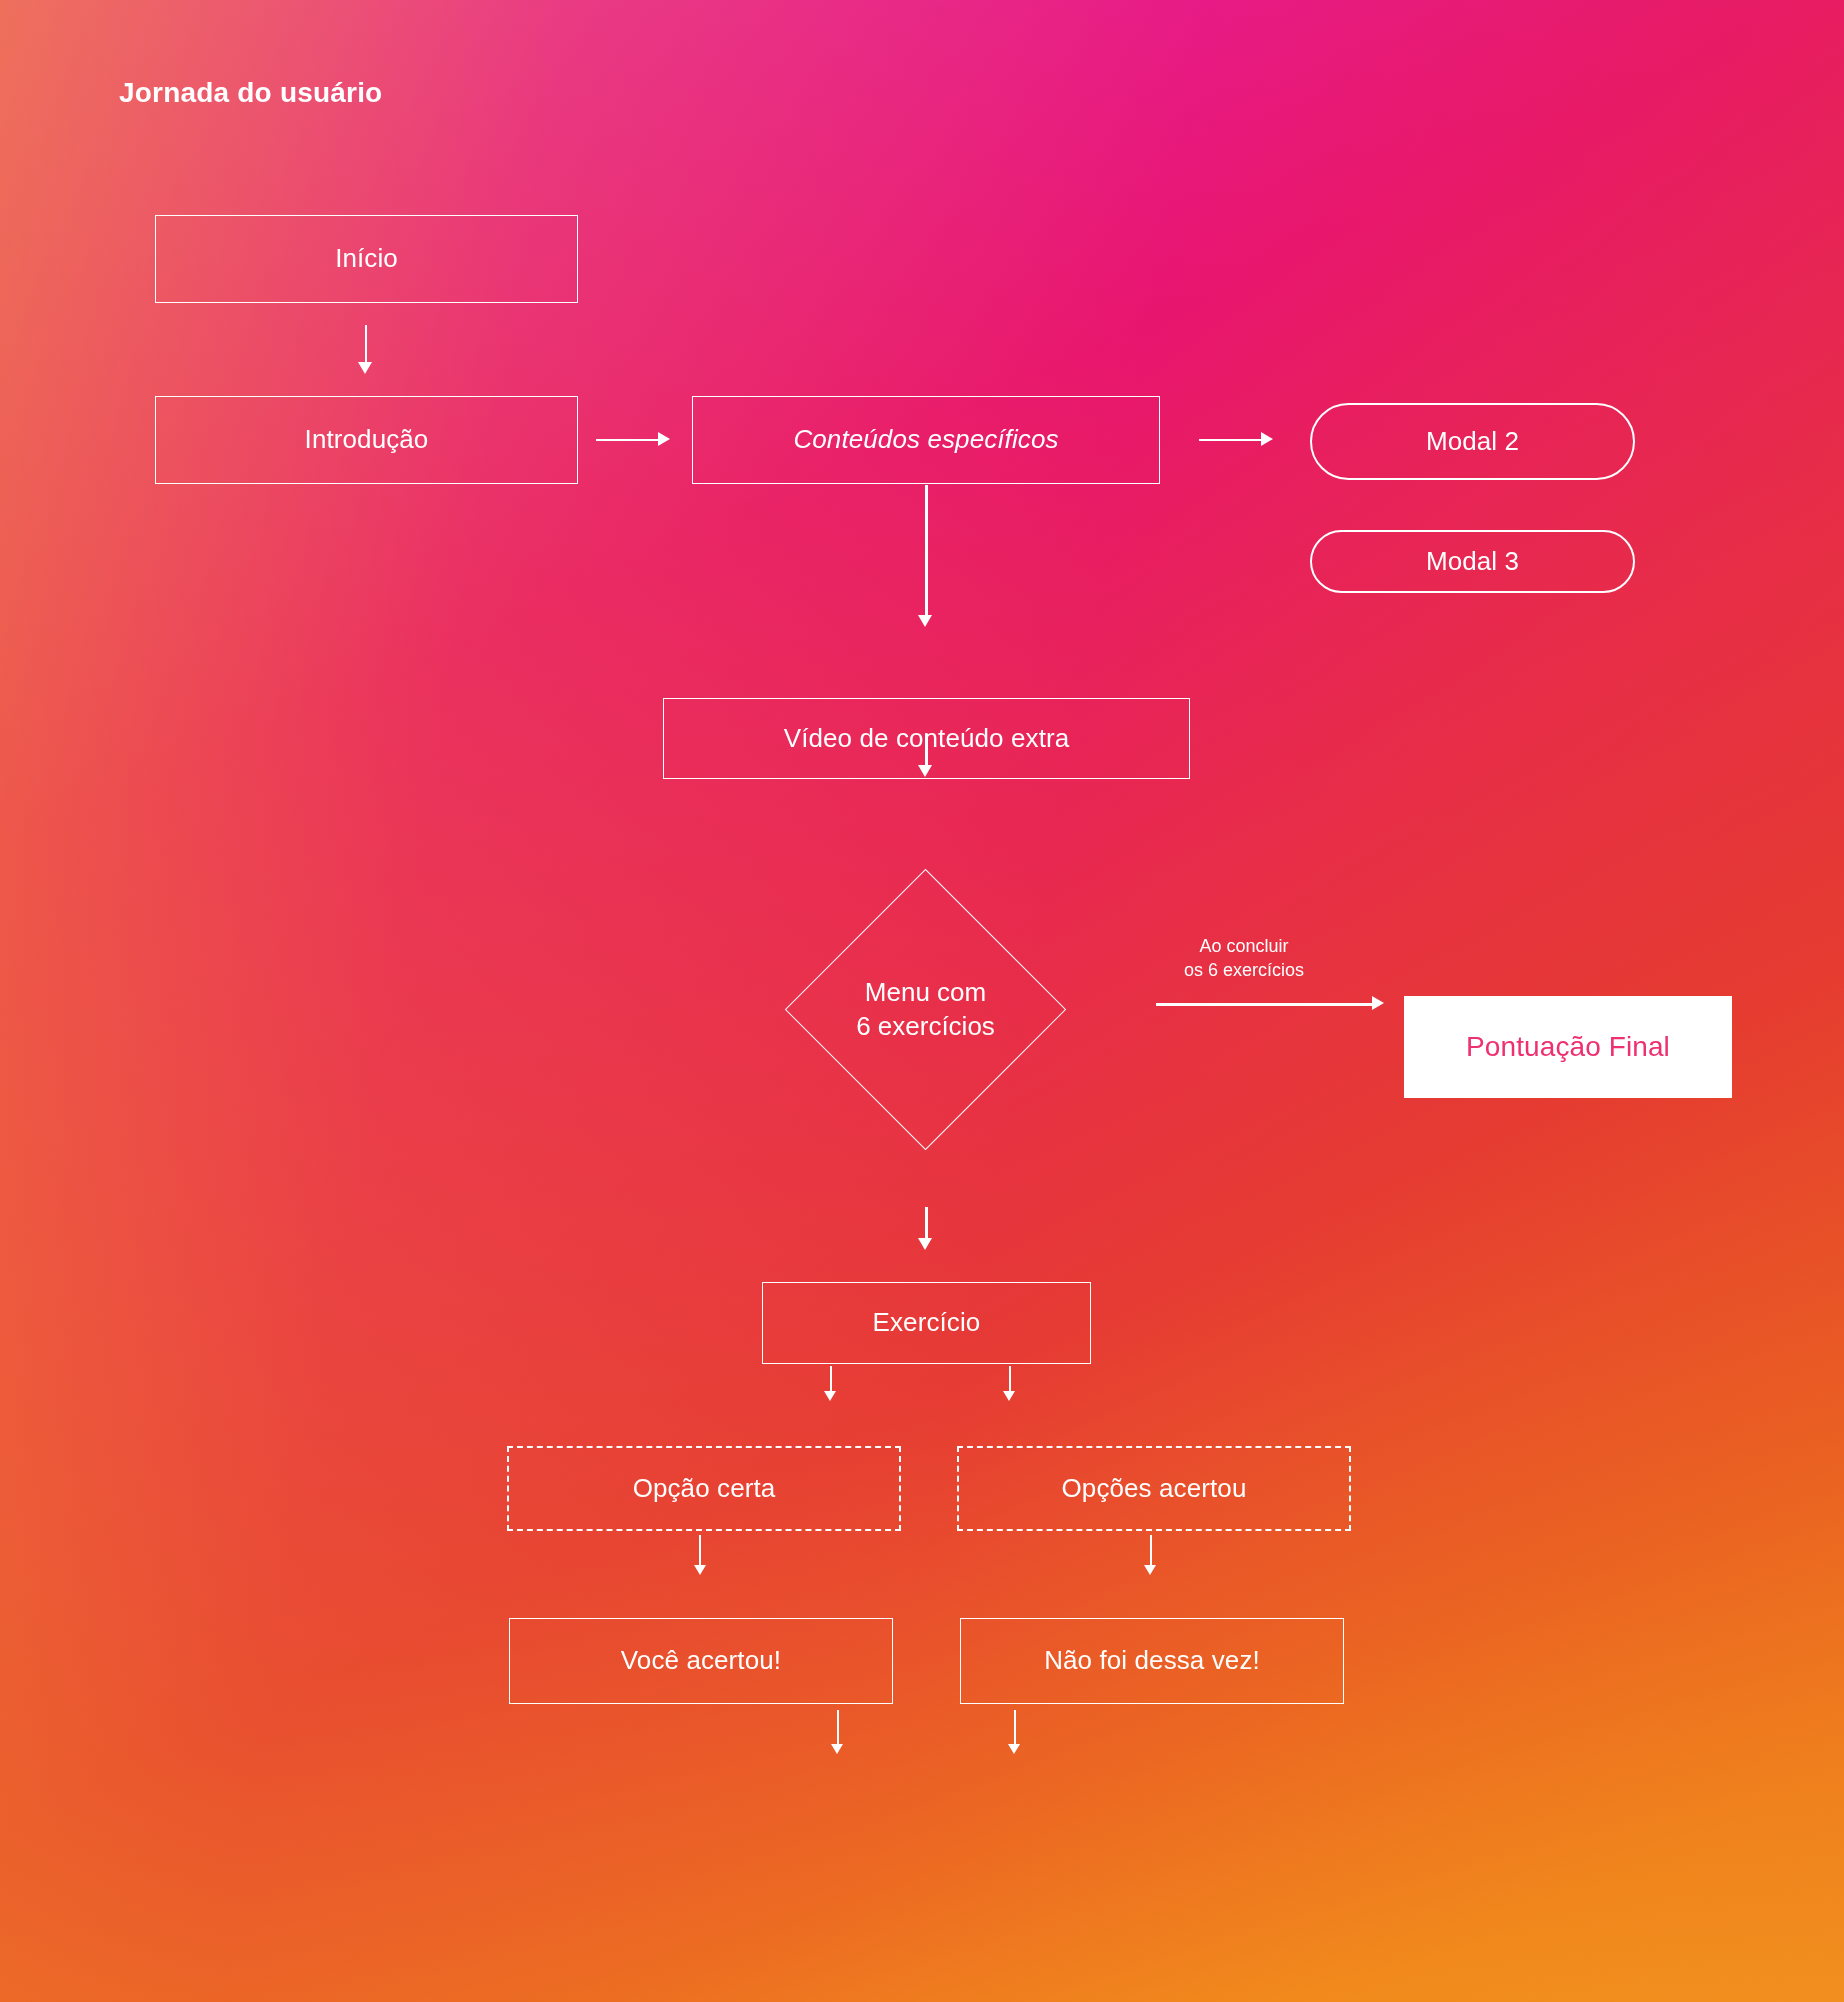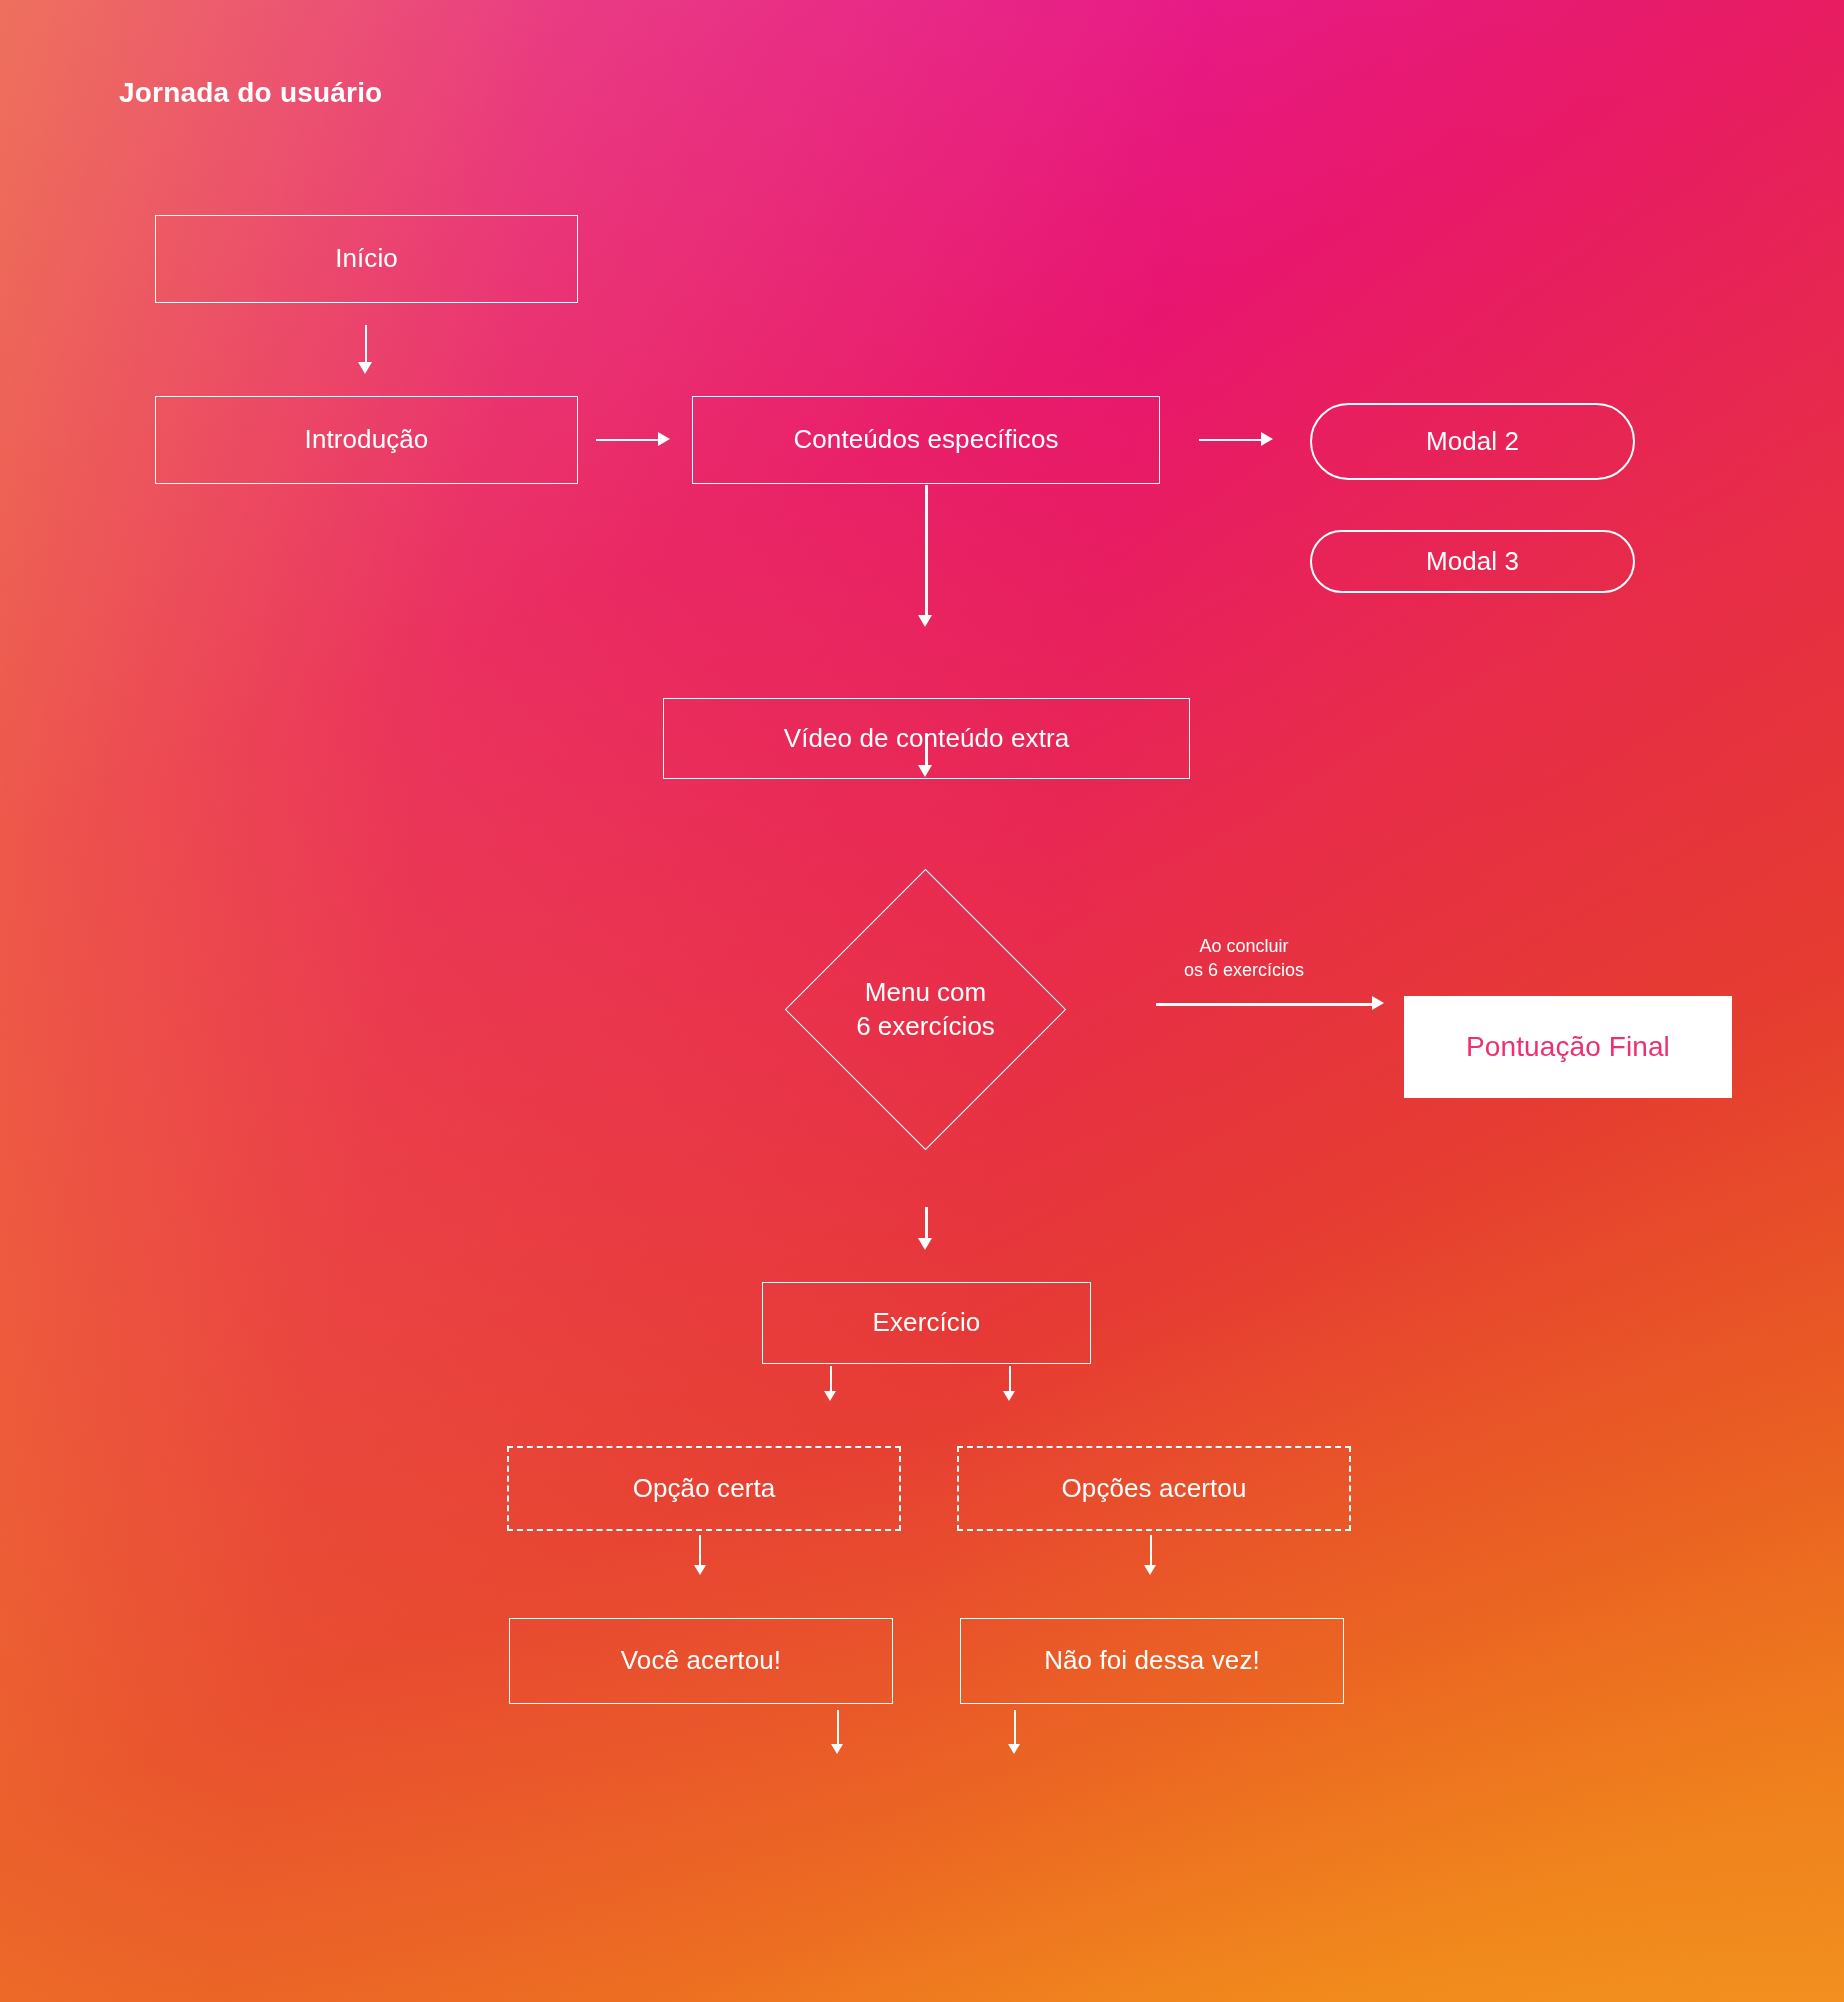--- a/index.html
+++ b/index.html
@@ -167,21 +167,21 @@
     <div class="node" style="left:155px; top:215px; width:423px; height:88px;">Início</div>
 
     <div class="vline" style="left:365px; top:325px; height:40px;"></div>
     <div class="arrowhead-down" style="left:358px; top:362px;"></div>
 
     <div class="node" style="left:155px; top:396px; width:423px; height:88px;">Introdução</div>
 
     <div class="hline" style="left:596px; top:439px; width:65px;"></div>
     <div class="arrowhead-right" style="left:658px; top:432px;"></div>
 
-    <div class="node" style="left:692px; top:396px; width:468px; height:88px;">Conteúdos específicos</div>
+    <div class="node" style="left:692px; top:396px; width:468px; height:88px;font-style:italic;">Conteúdos específicos</div>
 
     <div class="hline" style="left:1199px; top:439px; width:65px;"></div>
     <div class="arrowhead-right" style="left:1261px; top:432px;"></div>
 
     <div class="node pill" style="left:1310px; top:403px; width:325px; height:77px;">Modal 2</div>
     <div class="node pill" style="left:1310px; top:530px; width:325px; height:63px;text-align:center;">Modal 3</div>
 
     <div class="vline" style="left:925px; top:485px; width:2.9px; height:134px;"></div>
     <div class="arrowhead-down" style="left:918px; top:615px;"></div>
 

